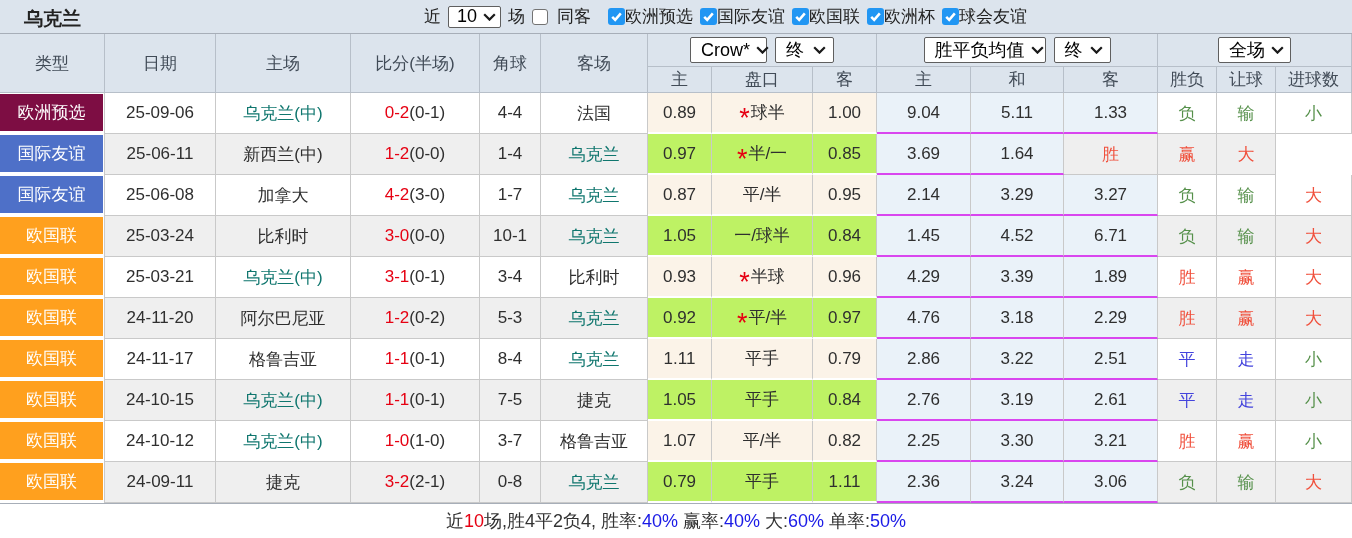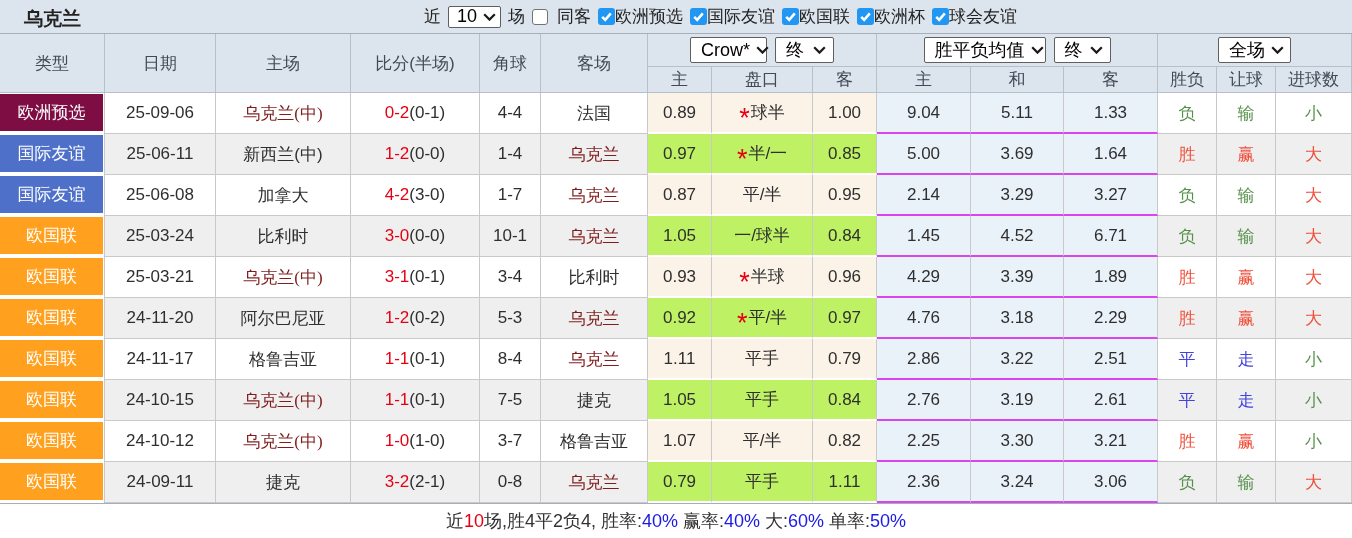--- a/index.html
+++ b/index.html
@@ -39,21 +39,21 @@
     border-right:1px solid #c9c9c9; border-bottom:1px solid #c9c9c9; background:#fff; }
   .brow.alt .cell { background:#efefef; }
   .cell.type { background:#fff; padding:1px 1px 3px 0; border-bottom:none; }
   .brow.alt .cell.type { background:#fff; }
   .badge { width:100%; height:100%; display:flex; align-items:center; justify-content:center; color:#fff; font-size:17px; }
   .cell.cream { background:#fbf3e8; border-bottom:2px solid #fff; }
   .brow.alt .cell.cream { background:#bef264; }
   .cell.lblue { background:#eaf2f9; border-bottom:2px solid #d946ef; }
   .brow.alt .cell.lblue { background:#eaf2f9; }
   .red { color:#e60012; }
-  .green { color:#7f1d1d;font-family:Liberation Serif, serif; }
+  .green { color:#0f766e; }
   .r-red { color:#f0503c; } .r-green { color:#55904a; } .r-blue { color:#4444dd; }
   .star { color:#e60012; margin-right:1px; font-size:27px; line-height:0; position:relative; top:5px; }
   
   .footer { width:1352px; height:35px; border-top:1px solid #a7aeb8; background:#fff;
     display:flex; align-items:center; justify-content:center; font-size:18px; color:#333; }
 </style>
 </head>
 <body>
 
 <div class="topbar">
@@ -63,21 +63,21 @@
     <span class="fsel sm" style="width:53px">
       <span>10</span>
       <span class="chev">
           <svg width="13" height="8" viewBox="0 0 13 8">
             <polyline points="1.2,1.2 6.5,6.6 11.8,1.2" fill="none" stroke="#1a1a1a" stroke-width="2.2"></polyline>
           </svg>
         </span>
     </span>
     <span class="lbl">场</span>
     <span id="filters" style="display:inline-flex;align-items:center;">
-        <span class="filter" style="margin-right: 0px; margin-left: 0px; text-align: center;">
+        <span class="filter" style="margin-right: 10px; margin-left: 0px; text-align: center;">
           <span class="cb off" style="margin-right: 9px;"></span>
           <span>同客</span>
         </span>
         <span class="filter">
           <span class="cb on">
             <svg width="13" height="13" viewBox="0 0 13 13">
               <polyline points="2.2,6.8 5.2,9.8 10.8,3.4" fill="none" stroke="#fff" stroke-width="2.5"></polyline>
             </svg>
           </span>
           <span>欧洲预选</span>
@@ -213,21 +213,20 @@
         <div class="cell ">新西兰(中)</div>
         <div class="cell ">
           <span class="red">1-2</span>
           <span>(0-0)</span>
         </div>
         <div class="cell ">1-4</div>
         <div class="cell green">乌克兰</div>
         <div class="cell cream">0.97</div>
         <div class="cell cream"><span class="star">*</span>半/一</div>
         <div class="cell cream">0.85</div>
-        <div class="cell lblue">5.00</div>
         <div class="cell lblue">3.69</div>
         <div class="cell lblue">1.64</div>
         <div class="cell r-red">胜</div>
         <div class="cell r-red">赢</div>
         <div class="cell r-red">大</div>
       </div>
       <div class="brow">
         <div class="cell type">
           <div class="badge" style="background:#4e70c8">国际友谊</div>
         </div>

